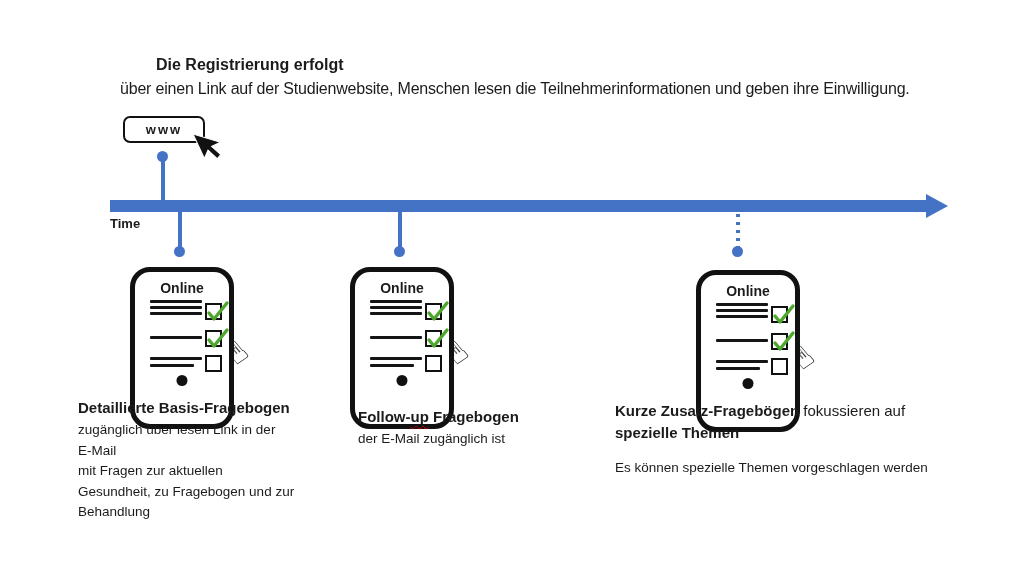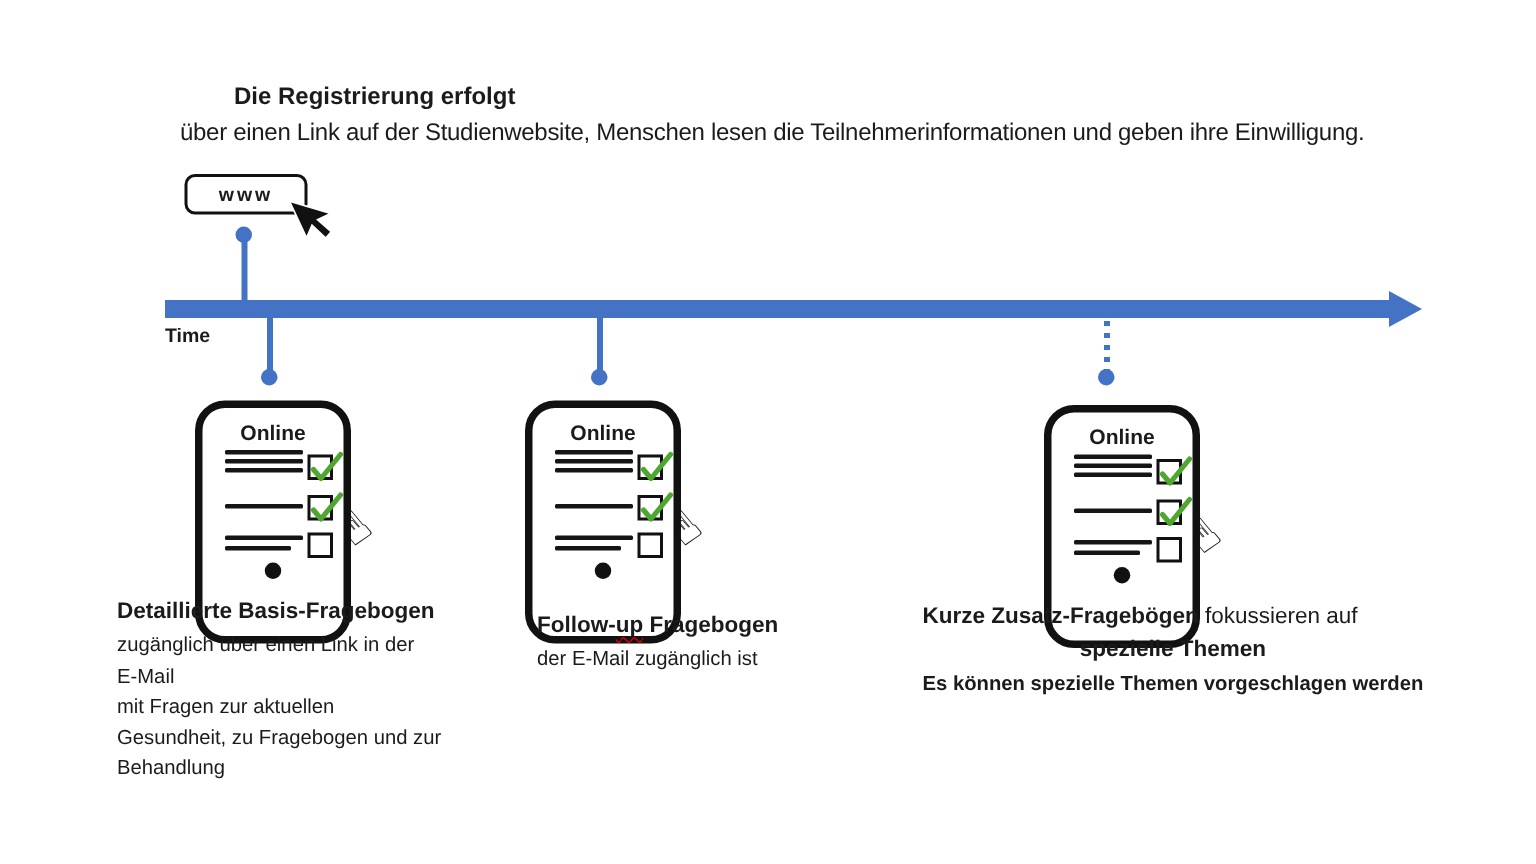--- a/index.html
+++ b/index.html
@@ -53,21 +53,21 @@
     border-radius:50%;background:#111;}
 
   .hand{font-family:"DejaVu Sans",sans-serif;font-size:30px;line-height:1;color:#111;
     transform:rotate(-40deg);user-select:none;}
 
   
   .caption{font-size:13.5px;line-height:20.5px;}
   .cap-title{font-size:15px;font-weight:bold;line-height:21px;margin-bottom:2px;white-space:nowrap;}
   .cap-line{white-space:nowrap;}
   .cap3-line{font-size:15px;line-height:21.5px;white-space:nowrap;}
-  .b{font-weight:bold;text-align:center;}
+  .b{font-weight:bold;}
   .squiggle{
     text-decoration-line:underline;text-decoration-style:wavy;text-decoration-color:#CC0000;
     text-decoration-thickness:1px;text-underline-offset:3px;
   }
 </style>
 </head>
 <body>
 
 <div class="canvas">
 
@@ -161,31 +161,31 @@
           <polyline points="6,15 11,21 24,5"></polyline>
         </svg>
     </span>
     <span class="cb" style="left:70px;top:83px;"></span>
     <div class="home-dot"></div>
   </div>
   <span class="abs hand" style="left:794px;top:343px;">☝</span>
 
   <div class="abs caption" style="left:78px;top:397px;">
     <div class="cap-title">Detaillierte Basis-Fragebogen</div>
-    <div class="cap-line">zugänglich über einen Link in der</div>
+    <div class="cap-line">zugänglich über lesen Link in der</div>
     <div class="cap-line">E-Mail</div>
     <div class="cap-line">mit Fragen zur aktuellen</div>
     <div class="cap-line">Gesundheit, zu Fragebogen und zur</div>
     <div class="cap-line">Behandlung</div>
   </div>
 
   <div class="abs caption" style="left:358px;top:406px;">
     <div class="cap-title"><span>Follow-</span><span class="squiggle">up</span><span> Fragebogen</span></div>
     <div class="cap-line">der E-Mail zugänglich ist</div>
   </div>
 
   <div class="abs caption" style="left:615px;top:400px;">
     <div class="cap3-line"><span class="b">Kurze Zusatz-Fragebögen</span><span> fokussieren auf</span></div>
     <div class="cap3-line b">spezielle Themen</div>
-    <div class="cap-line" style="margin-top:3px;font-weight:bold;">Es können spezielle Themen vorgeschlagen werden</div>
+    <div class="cap-line" style="margin-top:15px;">Es können spezielle Themen vorgeschlagen werden</div>
   </div>
 
 </div>
 
 </body></html>

